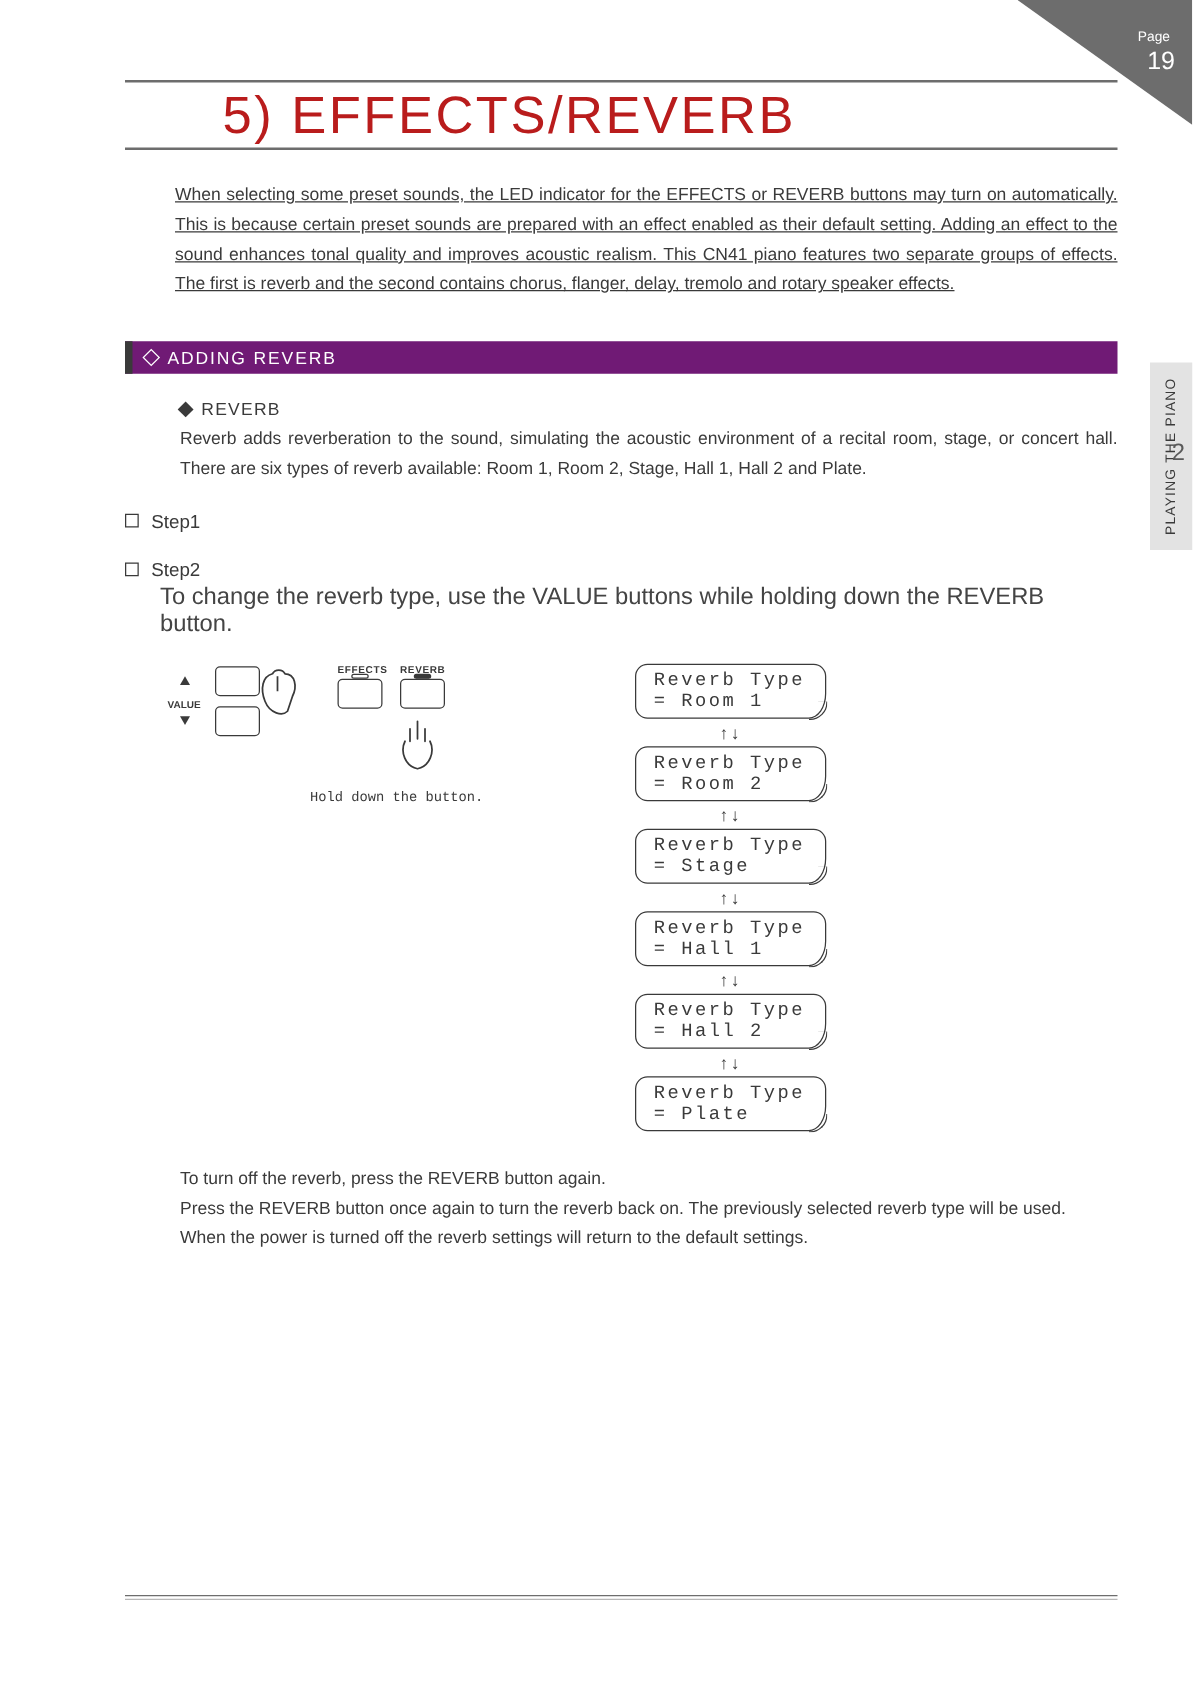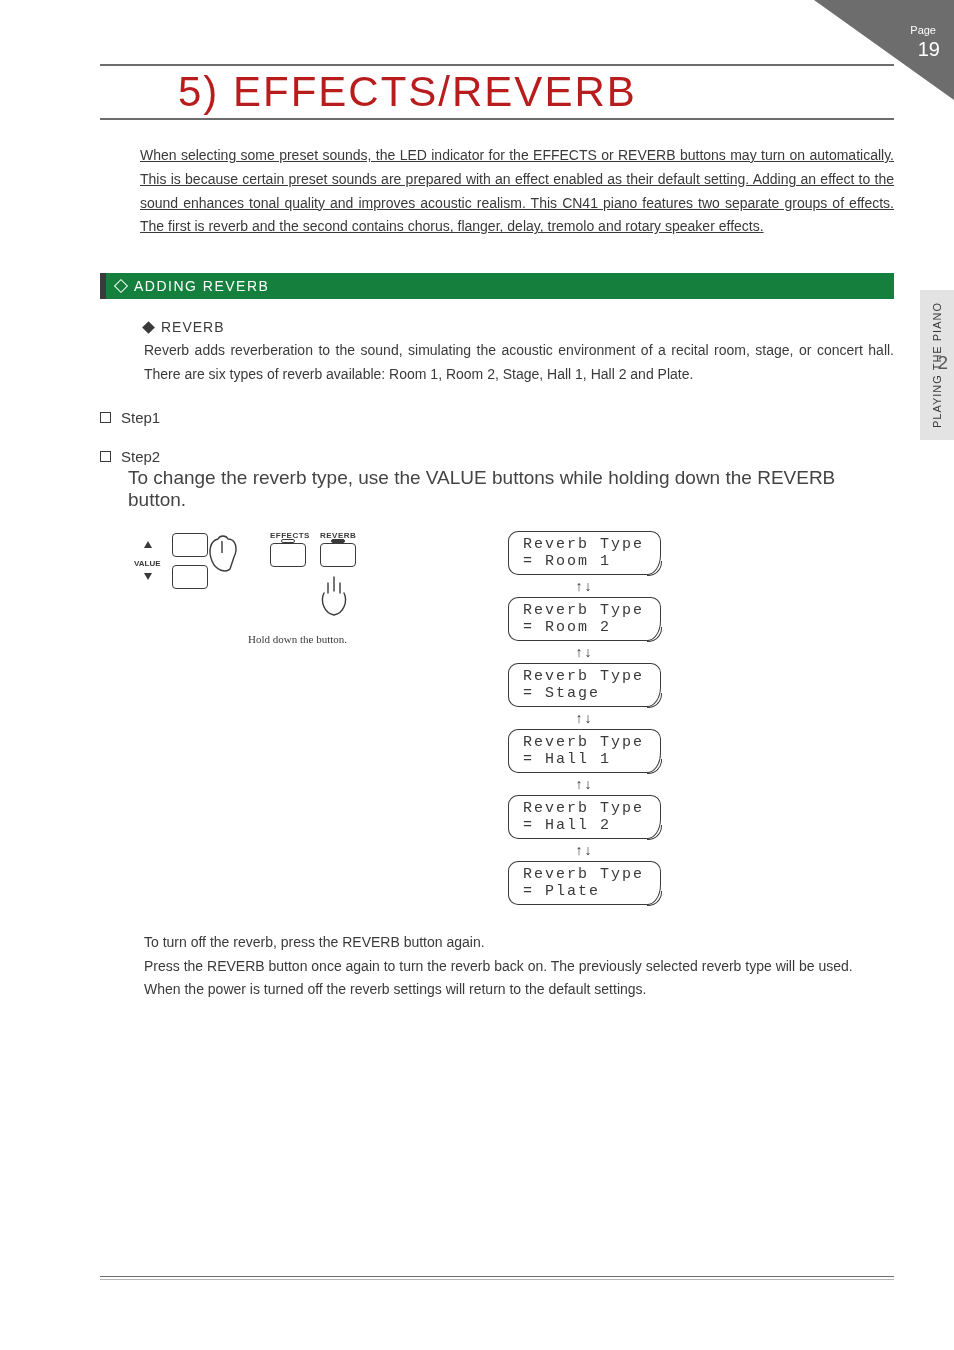--- a/index.html
+++ b/index.html
@@ -48,21 +48,21 @@
   .title-row { border-top: 2px solid #6d6d6d; padding-top: 0; }
   .title-underline { border-bottom: 2px solid #6d6d6d; display: flex; align-items: flex-end; gap: 16px; padding: 2px 0 2px 8px; }
   .title-underline .gap { width: 54px; }
   h1 { font-weight: 300; font-size: 42px; letter-spacing: 2px; color: #b91c1c; }
 
   .intro { margin: 24px 0 0 40px; font-size: 14px; line-height: 1.7; text-align: justify; text-decoration: underline; }
 
   .section-banner {
     margin-top: 34px;
     border-left: 6px solid #3a3a3a;
-    background: #15803d;
+    background: #701a75;
     color: #fff;
     padding: 5px 10px;
     font-size: 14px;
     letter-spacing: 1.5px;
     display: flex; align-items: center; gap: 8px;
   }
   .diamond-open {
     width: 10px; height: 10px; border: 1.5px solid #fff; transform: rotate(45deg);
   }
 
@@ -87,21 +87,21 @@
     position: absolute;
   }
   .btn-rect .led { position: absolute; top:-5px; left:50%; transform:translateX(-50%); width:14px; height:4px; border:1px solid #3a3a3a; border-radius:2px; }
   .btn-rect.reverb .led { background:#3a3a3a; }
   .val-label { position:absolute; font-size:8px; font-weight:bold; }
   .tri-up { position:absolute; width:0;height:0;border-left:4px solid transparent;border-right:4px solid transparent;border-bottom:7px solid #3a3a3a; }
   .tri-dn { position:absolute; width:0;height:0;border-left:4px solid transparent;border-right:4px solid transparent;border-top:7px solid #3a3a3a; }
   .btn-label { position:absolute; font-size:8px; font-weight:bold; letter-spacing:.5px; }
   .hand { position:absolute; }
   .hand svg { width: 36px; height: 44px; }
-  .hold-caption { position:absolute; font-size:11px; font-family: Liberation Serif, serif; }
+  .hold-caption { position:absolute; font-size:11px; font-family: Liberation Mono, monospace; }
 
   
   .lcd-stack { display:flex; flex-direction:column; align-items:center; gap:4px; }
   .lcd {
     width: 153px; height: 44px; border:1.5px solid #3a3a3a; border-radius: 10px 10px 14px 10px / 10px 10px 20px 10px;
     display:flex; flex-direction:column; justify-content:center; padding-left: 14px;
     font-family: 'Courier New', monospace; font-size: 15px; letter-spacing: 2px; color:#3a3a3a;
     position:relative;
   }
   .lcd::after{ content:""; position:absolute; right:-2px; bottom:-2px; width:14px; height:14px; border-right:1.5px solid #3a3a3a; border-bottom:1.5px solid #3a3a3a; border-radius:0 0 14px 0; }

